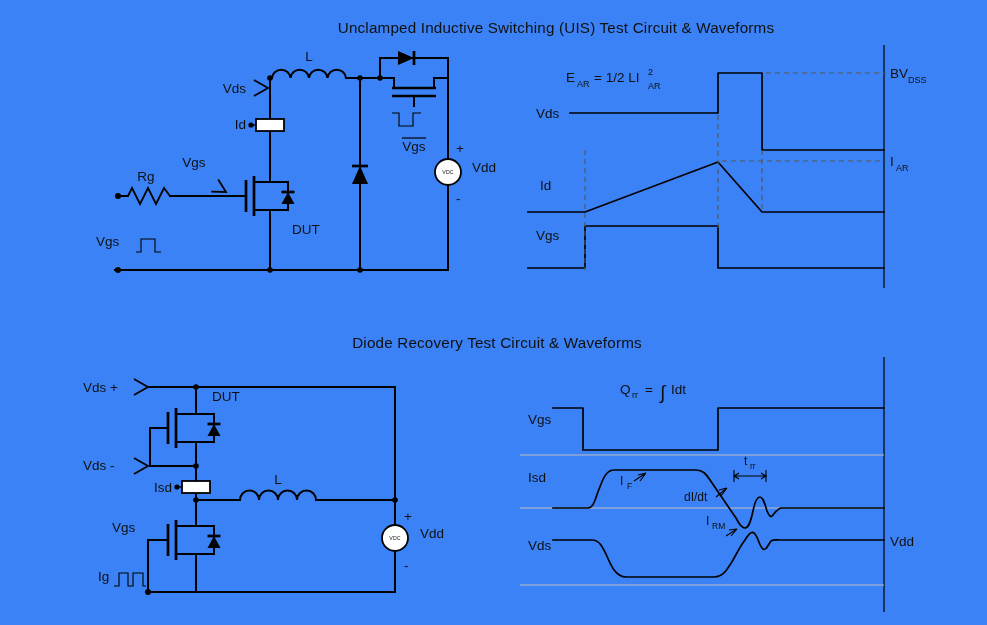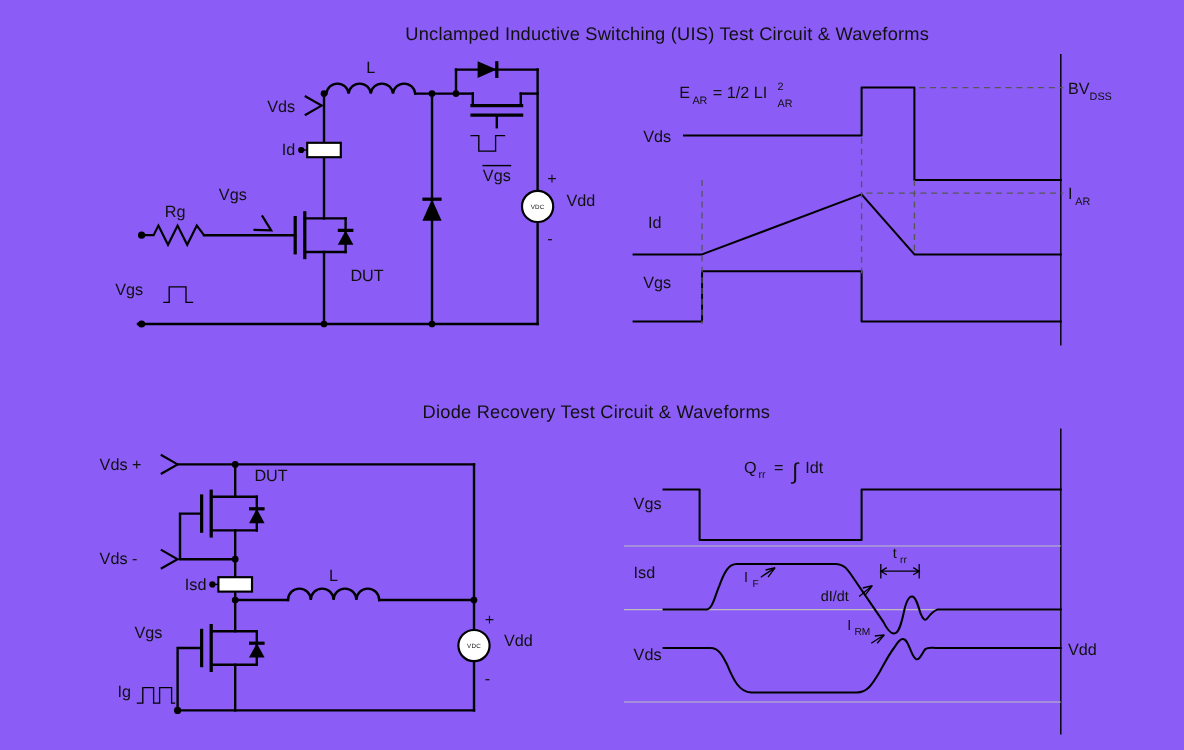--- a/index.html
+++ b/index.html
@@ -1,16 +1,16 @@
 <!DOCTYPE html>
 <html><head>
 <meta charset="utf-8">
 <style>
   html,body{margin:0;padding:0;background:#fff;}
-  .canvas{position:relative;width:987px;height:625px;background:#8b5cf6;overflow:hidden;
+  .canvas{position:relative;width:987px;height:625px;background:#3b82f6;overflow:hidden;
           font-family:"Liberation Sans", sans-serif;}
   svg{position:absolute;left:0;top:0;}
   text{font-family:"Liberation Sans", sans-serif;fill:#101010;}
   .title{font-size:15.2px;letter-spacing:.2px;}
   .lbl{font-size:13.5px;}
   .lbl-sm{font-size:9px;}
   .lbl-xs{font-size:5.2px;letter-spacing:.2px;}
   .lbl-md{font-size:12px;}
   .lbl-sub{font-size:8.5px;}
   .intg{font-size:19px;}

